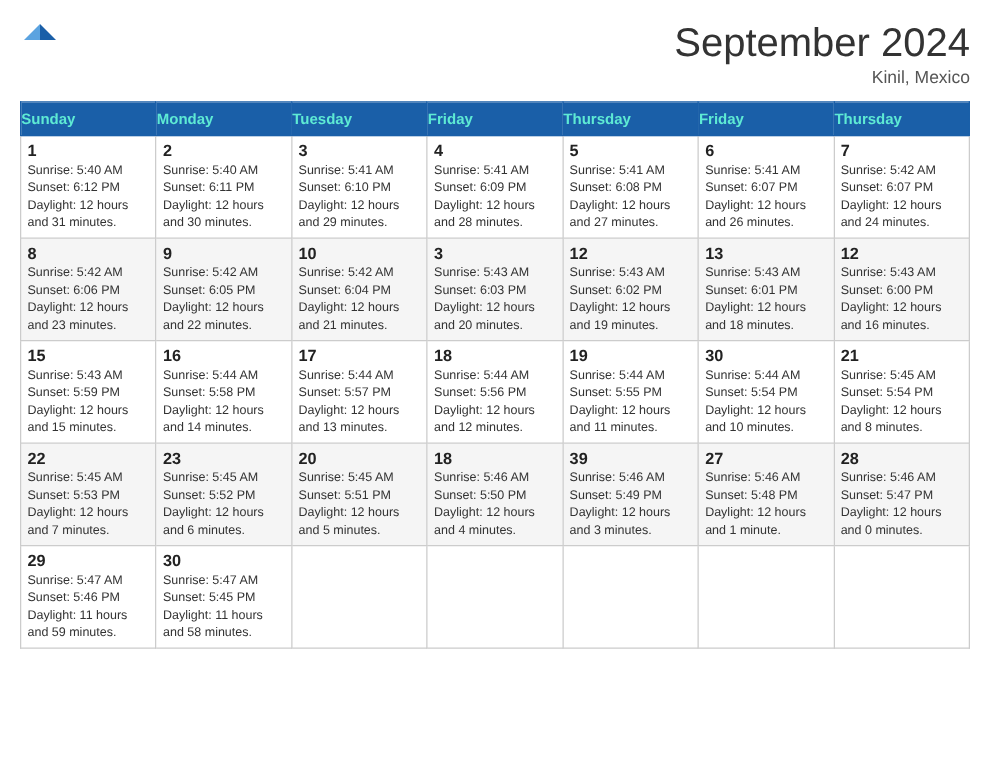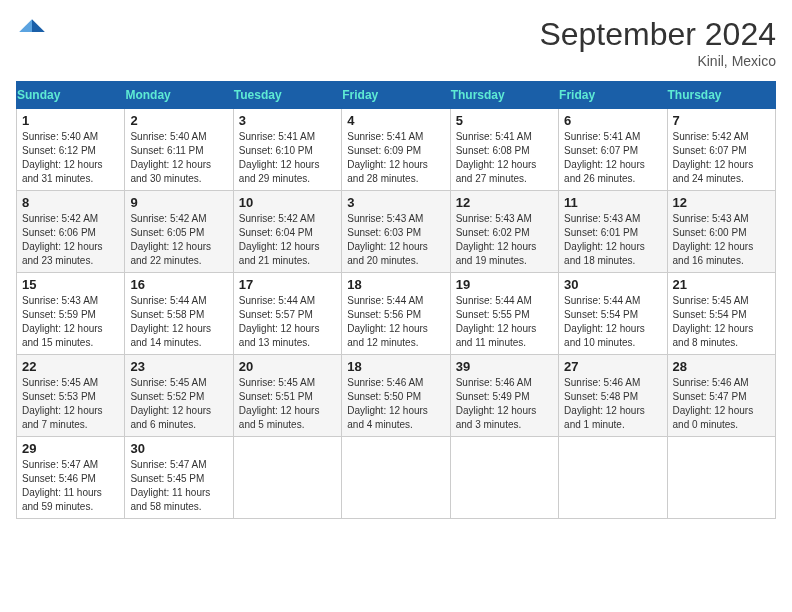--- a/index.html
+++ b/index.html
@@ -205,21 +205,21 @@
       </td>
         <td>
         <span class="day-num">12</span>
         <div class="day-info">
           Sunrise: 5:43 AM<br>
           Sunset: 6:02 PM<br>
           Daylight: 12 hours<br>and 19 minutes.
         </div>
       </td>
         <td>
-        <span class="day-num">11</span>
+        <span class="day-num">13</span>
         <div class="day-info">
           Sunrise: 5:43 AM<br>
           Sunset: 6:01 PM<br>
           Daylight: 12 hours<br>and 18 minutes.
         </div>
       </td>
         <td>
         <span class="day-num">12</span>
         <div class="day-info">
           Sunrise: 5:43 AM<br>

